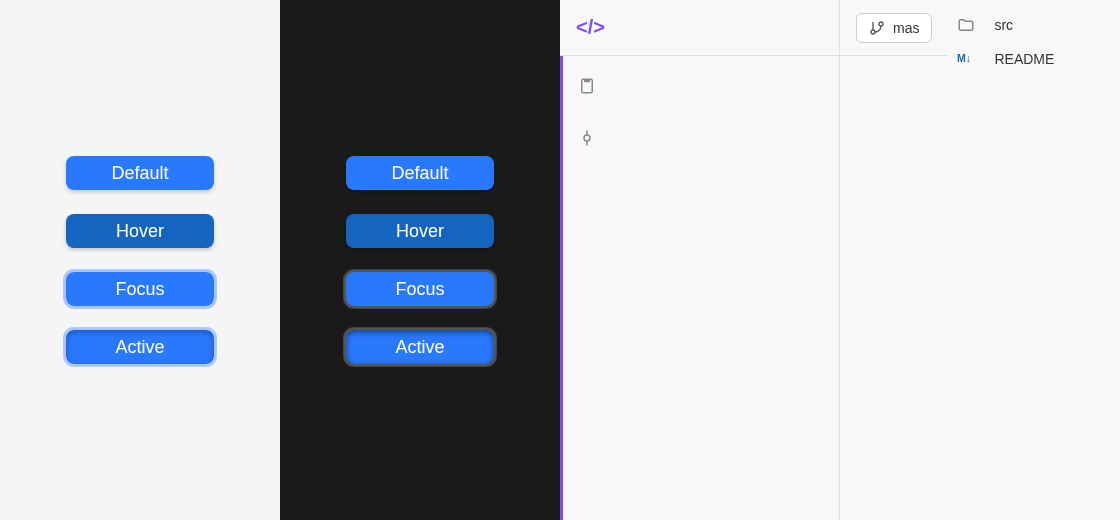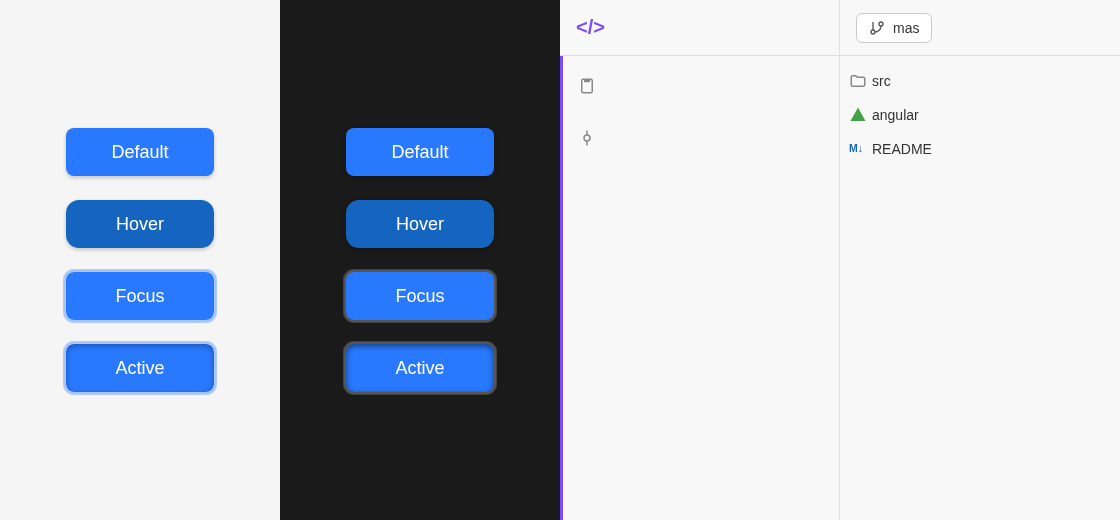--- a/index.html
+++ b/index.html
@@ -34,41 +34,40 @@
       flex-direction: column;
       align-items: center;
       justify-content: center;
       gap: 24px;
       flex-shrink: 0;
     }
 
     
     .btn {
       width: 148px;
-      height: 48px;
+      height: 34px;
       border-radius: 8px;
       font-size: 18px;
       font-weight: 500;
       cursor: pointer;
       display: flex;
       align-items: center;
       justify-content: center;
       border: none;
       color: white;
     }
 
     .btn-default {
       background: #2979ff;
       box-shadow: 0 2px 4px rgba(0,0,0,0.2);
     }
 
     .btn-hover {
       background: #1565c0;
       box-shadow: 0 2px 4px rgba(0,0,0,0.2);
-      border-radius: 13px;
     }
 
     .btn-focus {
       background: #2979ff;
       box-shadow: 0 0 0 3px rgba(100,160,255,0.5);
       outline: 2px solid #aac4ff;
     }
 
     .btn-focus-dark {
       background: #2979ff;
@@ -99,21 +98,21 @@
       border-right: 1px solid #e0e0e0;
       overflow: hidden;
     }
 
     
     .panel-filetree-branch {
       width: 280px;
       height: 520px;
       background: #f8f8f8;
       display: flex;
-      flex-direction: column;
+      flex-direction: row;
       flex-shrink: 0;
       overflow: hidden;
     }
 
     
     .panel-header {
       height: 56px;
       display: flex;
       align-items: center;
       padding: 0 16px;
@@ -187,21 +186,21 @@
       font-size: 13px;
       color: #888;
       padding: 8px 16px 4px 0;
       font-weight: 400;
       text-transform: none;
     }
 
     .file-item {
       display: flex;
       align-items: center;
-      gap: 4px;
+      gap: 18px;
       padding: 7px 8px 7px 0;
       font-size: 14px;
       color: #333;
       cursor: pointer;
     }
 
     .file-icon {
       width: 20px;
       height: 20px;
       display: flex;
@@ -282,28 +281,20 @@
 
     <div class="file-item">
       <span class="file-icon icon-folder">
         <svg width="18" height="18" viewBox="0 0 24 24" fill="none" stroke="#888" stroke-width="2">
           <path d="M3 7a2 2 0 0 1 2-2h4l2 2h8a2 2 0 0 1 2 2v8a2 2 0 0 1-2 2H5a2 2 0 0 1-2-2V7z"></path>
         </svg>
       </span>
       <span>src</span>
     </div>
 
-    <div class="file-item">
-      <span class="file-icon icon-nodejs">
-        <svg width="18" height="18" viewBox="0 0 24 24" fill="#43a047">
-          <polygon points="12,2 22,20 2,20"></polygon>
-        </svg>
-      </span>
-      <span>angular</span>
-    </div>
 
 
     <div class="file-item">
       <span class="file-icon icon-markdown">
         <svg width="18" height="18" viewBox="0 0 24 24" fill="none">
           <text x="0" y="16" font-size="14" font-weight="bold" fill="#1565c0">M↓</text>
         </svg>
       </span>
       <span>README</span>
     </div>

